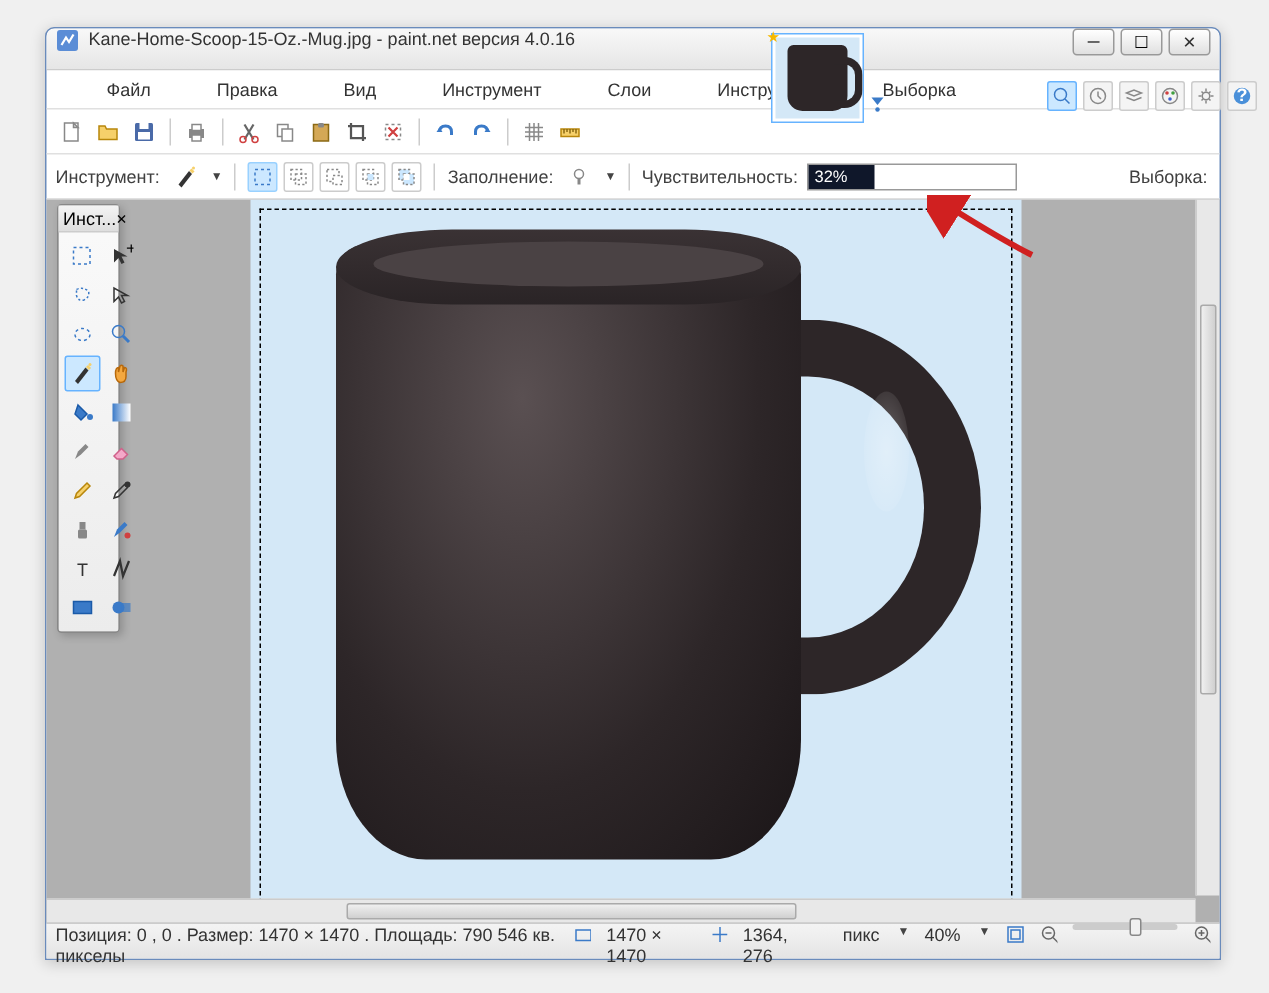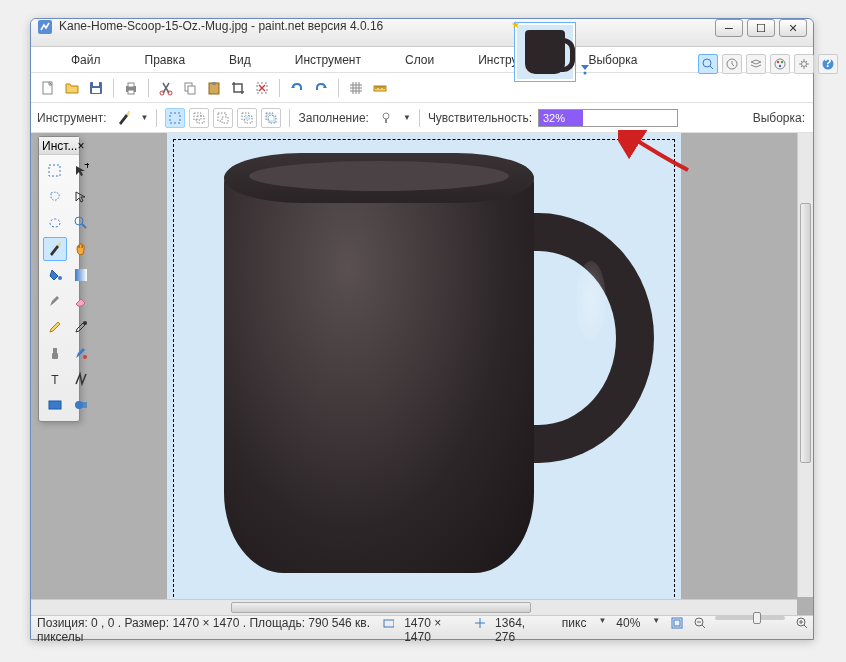--- a/index.html
+++ b/index.html
@@ -14,21 +14,21 @@
 .menubar { height: 26px; display: flex; align-items: center; padding: 0 8px; gap: 4px; border-bottom: 1px solid #e0e0e0; }
 .menu-item { padding: 3px 8px; color: #333; cursor: pointer; margin-left: 24px; }
 .toolbar-row { height: 30px; display: flex; align-items: center; padding: 0 6px; gap: 2px; border-bottom: 1px solid #e0e0e0; }
 .tool-btn { width: 22px; height: 22px; display: flex; align-items: center; justify-content: center; border: 1px solid transparent; border-radius: 2px; cursor: pointer; }
 .sep { width: 1px; height: 18px; background: #ccc; margin: 0 4px; }
 .option-row { height: 30px; display: flex; align-items: center; padding: 0 6px; gap: 4px; border-bottom: 1px solid #e0e0e0; }
 .lbl { color: #404040; margin-right: 2px; }
 .sel-btn { width: 20px; height: 20px; border: 1px solid #ccc; border-radius: 2px; display: flex; align-items: center; justify-content: center; cursor: pointer; }
 .sel-btn.active { background: #cce8ff; border-color: #99d1ff; }
 .slider-box { width: 140px; height: 18px; border: 1px solid #999; background: #fff; display: flex; align-items: center; position: relative; cursor: pointer; }
-.slider-fill { height: 100%; background: #8b5cf6; display: flex; align-items: center; padding-left: 4px; color: #fff; font-size: 11px; text-align: center; }
+.slider-fill { height: 100%; background: #0f172a; display: flex; align-items: center; padding-left: 4px; color: #fff; font-size: 11px; text-align: center; }
 .canvas-area { flex: 1; background: #b0b0b0; position: relative; overflow: hidden; }
 .canvas-wrap { position: absolute; left: 136px; top: 0; width: 514px; height: 480px; background: #d4e8f7; display: flex; align-items: center; justify-content: center; }
 .selection { position: absolute; left: 6px; top: 6px; right: 6px; bottom: 6px; border: 1px dashed #000; }
 .mug { position: relative; width: 460px; height: 440px; }
 .mug-body { position: absolute; left: 30px; top: 10px; width: 310px; height: 410px; background: radial-gradient(ellipse at 40% 25%, #5a5052, #2d2628 60%, #1a1517); border-radius: 20px 20px 60px 60px / 20px 20px 80px 80px; }
 .mug-top { position: absolute; left: 30px; top: 0; width: 310px; height: 50px; background: linear-gradient(to bottom, #3a3234, #2a2426); border-radius: 50% / 100%; }
 .mug-inner { position: absolute; left: 55px; top: 8px; width: 260px; height: 30px; background: #4a4244; border-radius: 50%; }
 .mug-handle { position: absolute; right: 0; top: 60px; width: 130px; height: 250px; border: 38px solid #2d2628; border-left: none; border-radius: 0 120px 120px 0 / 0 130px 130px 0; }
 .mug-handle::after { content: ''; position: absolute; top: 10px; right: 10px; width: 30px; height: 80px; background: radial-gradient(ellipse, rgba(255,255,255,0.3), transparent); border-radius: 50%; }
 .statusbar { height: 24px; background: linear-gradient(to bottom, #f4f4f4, #e4e4e4); border-top: 1px solid #ccc; display: flex; padding: 0 6px; gap: 10px; font-size: 11px; color: #333; }

